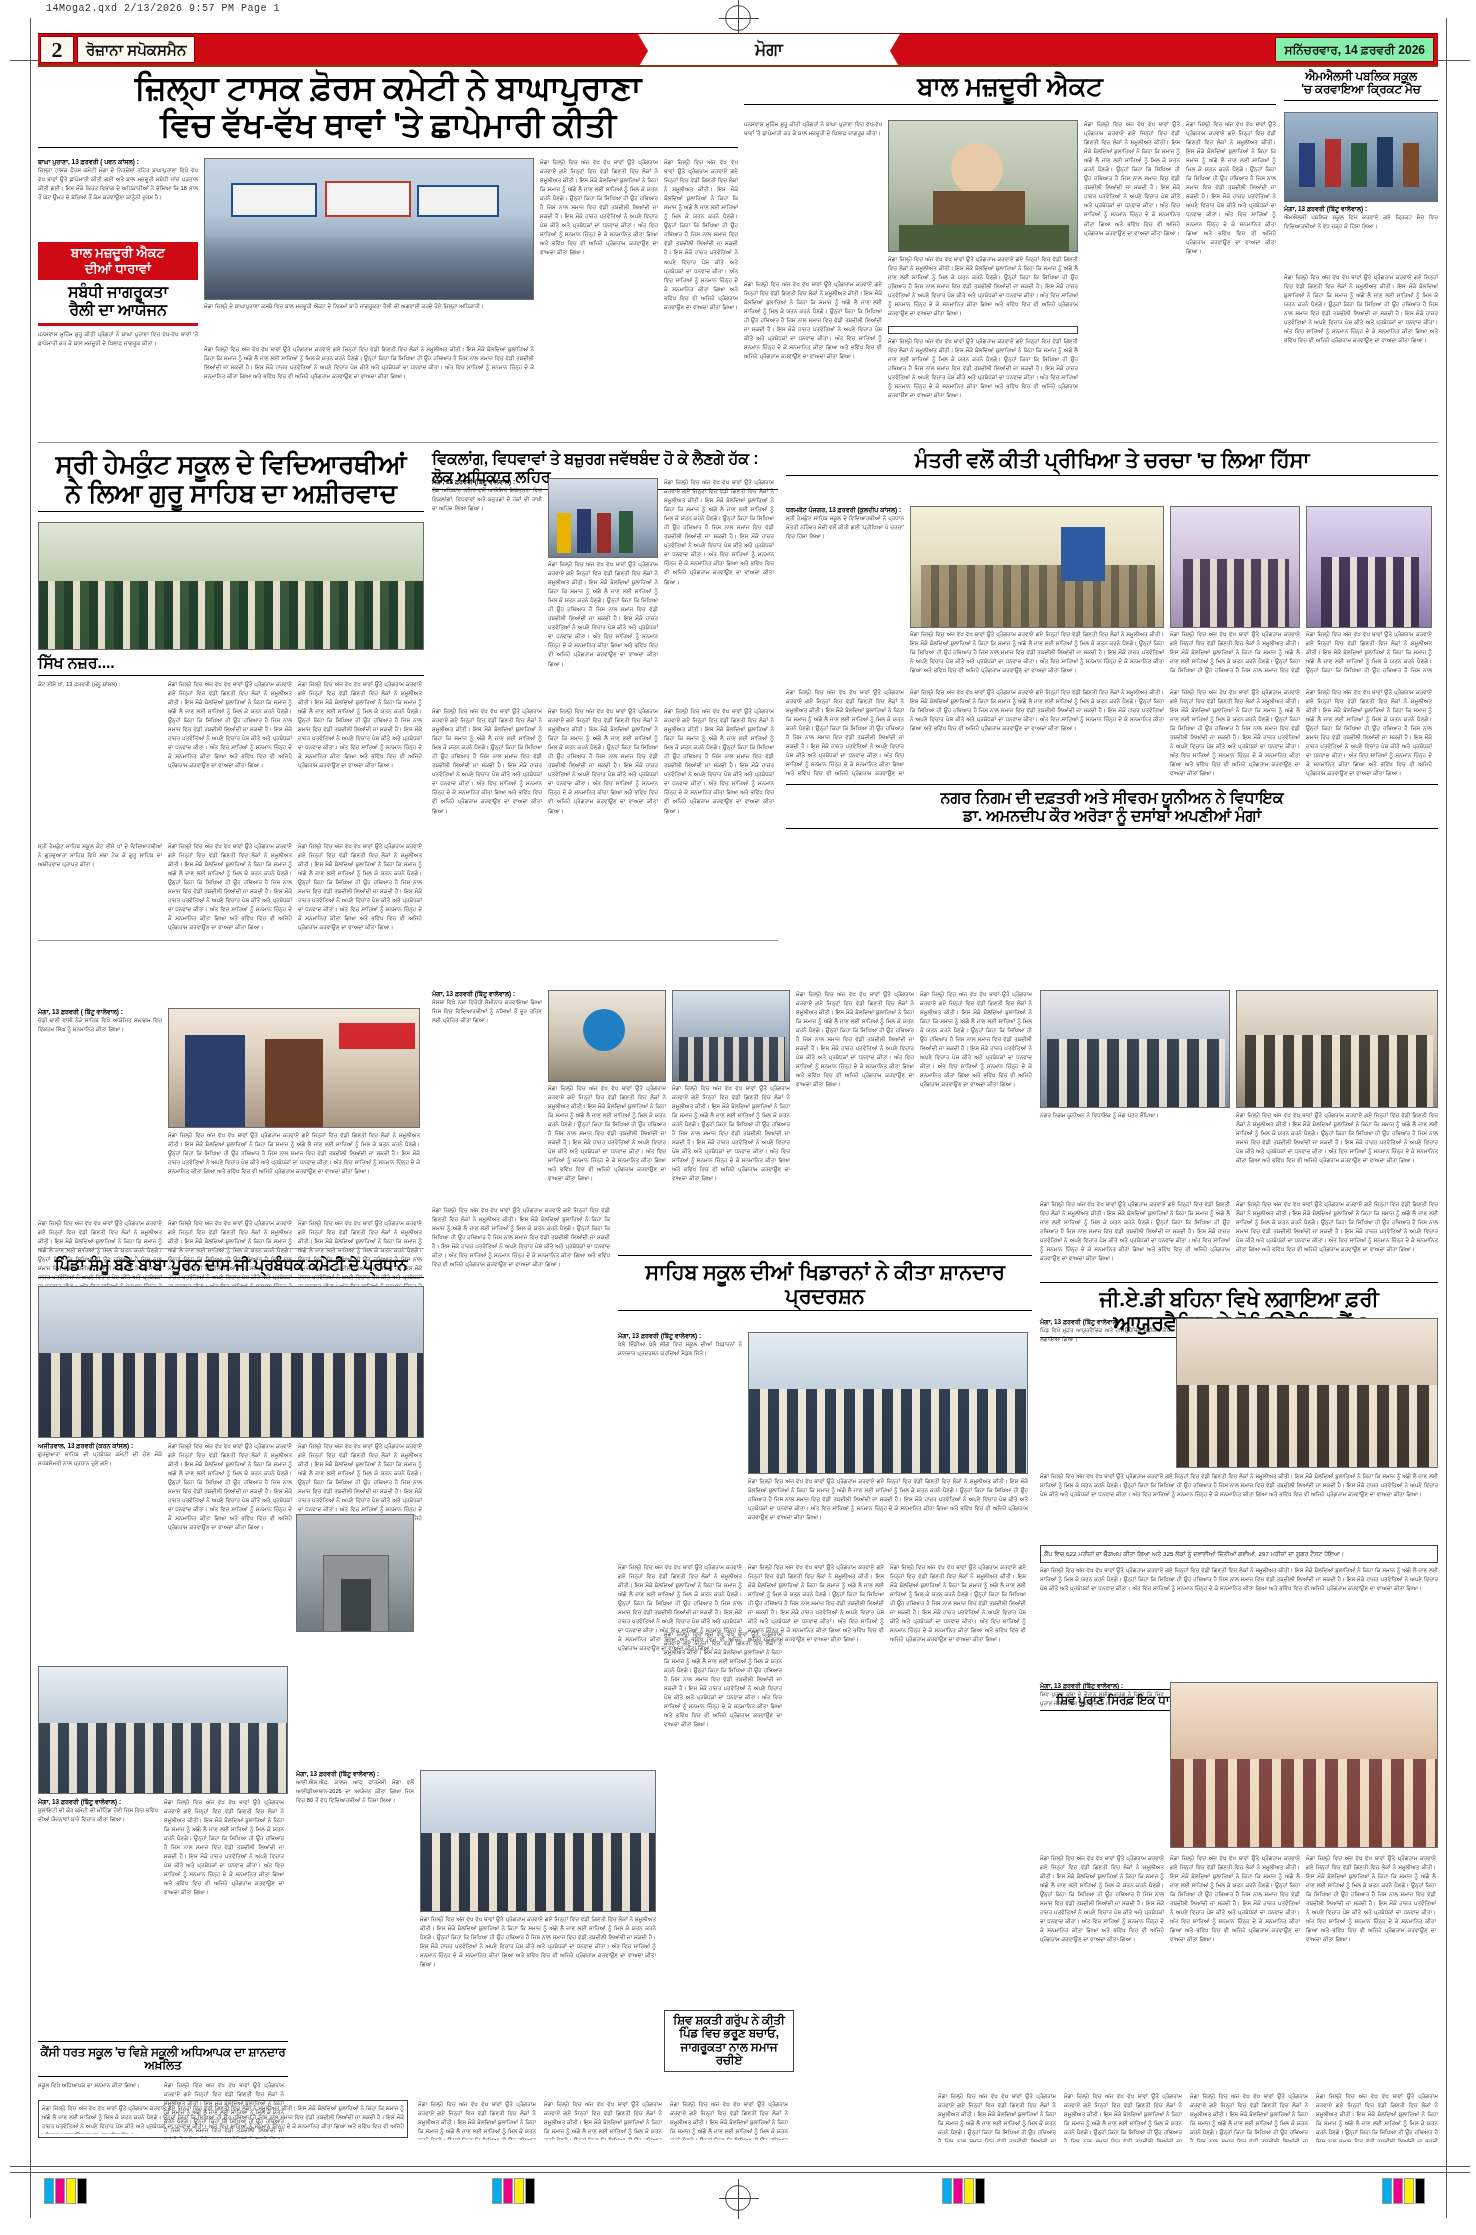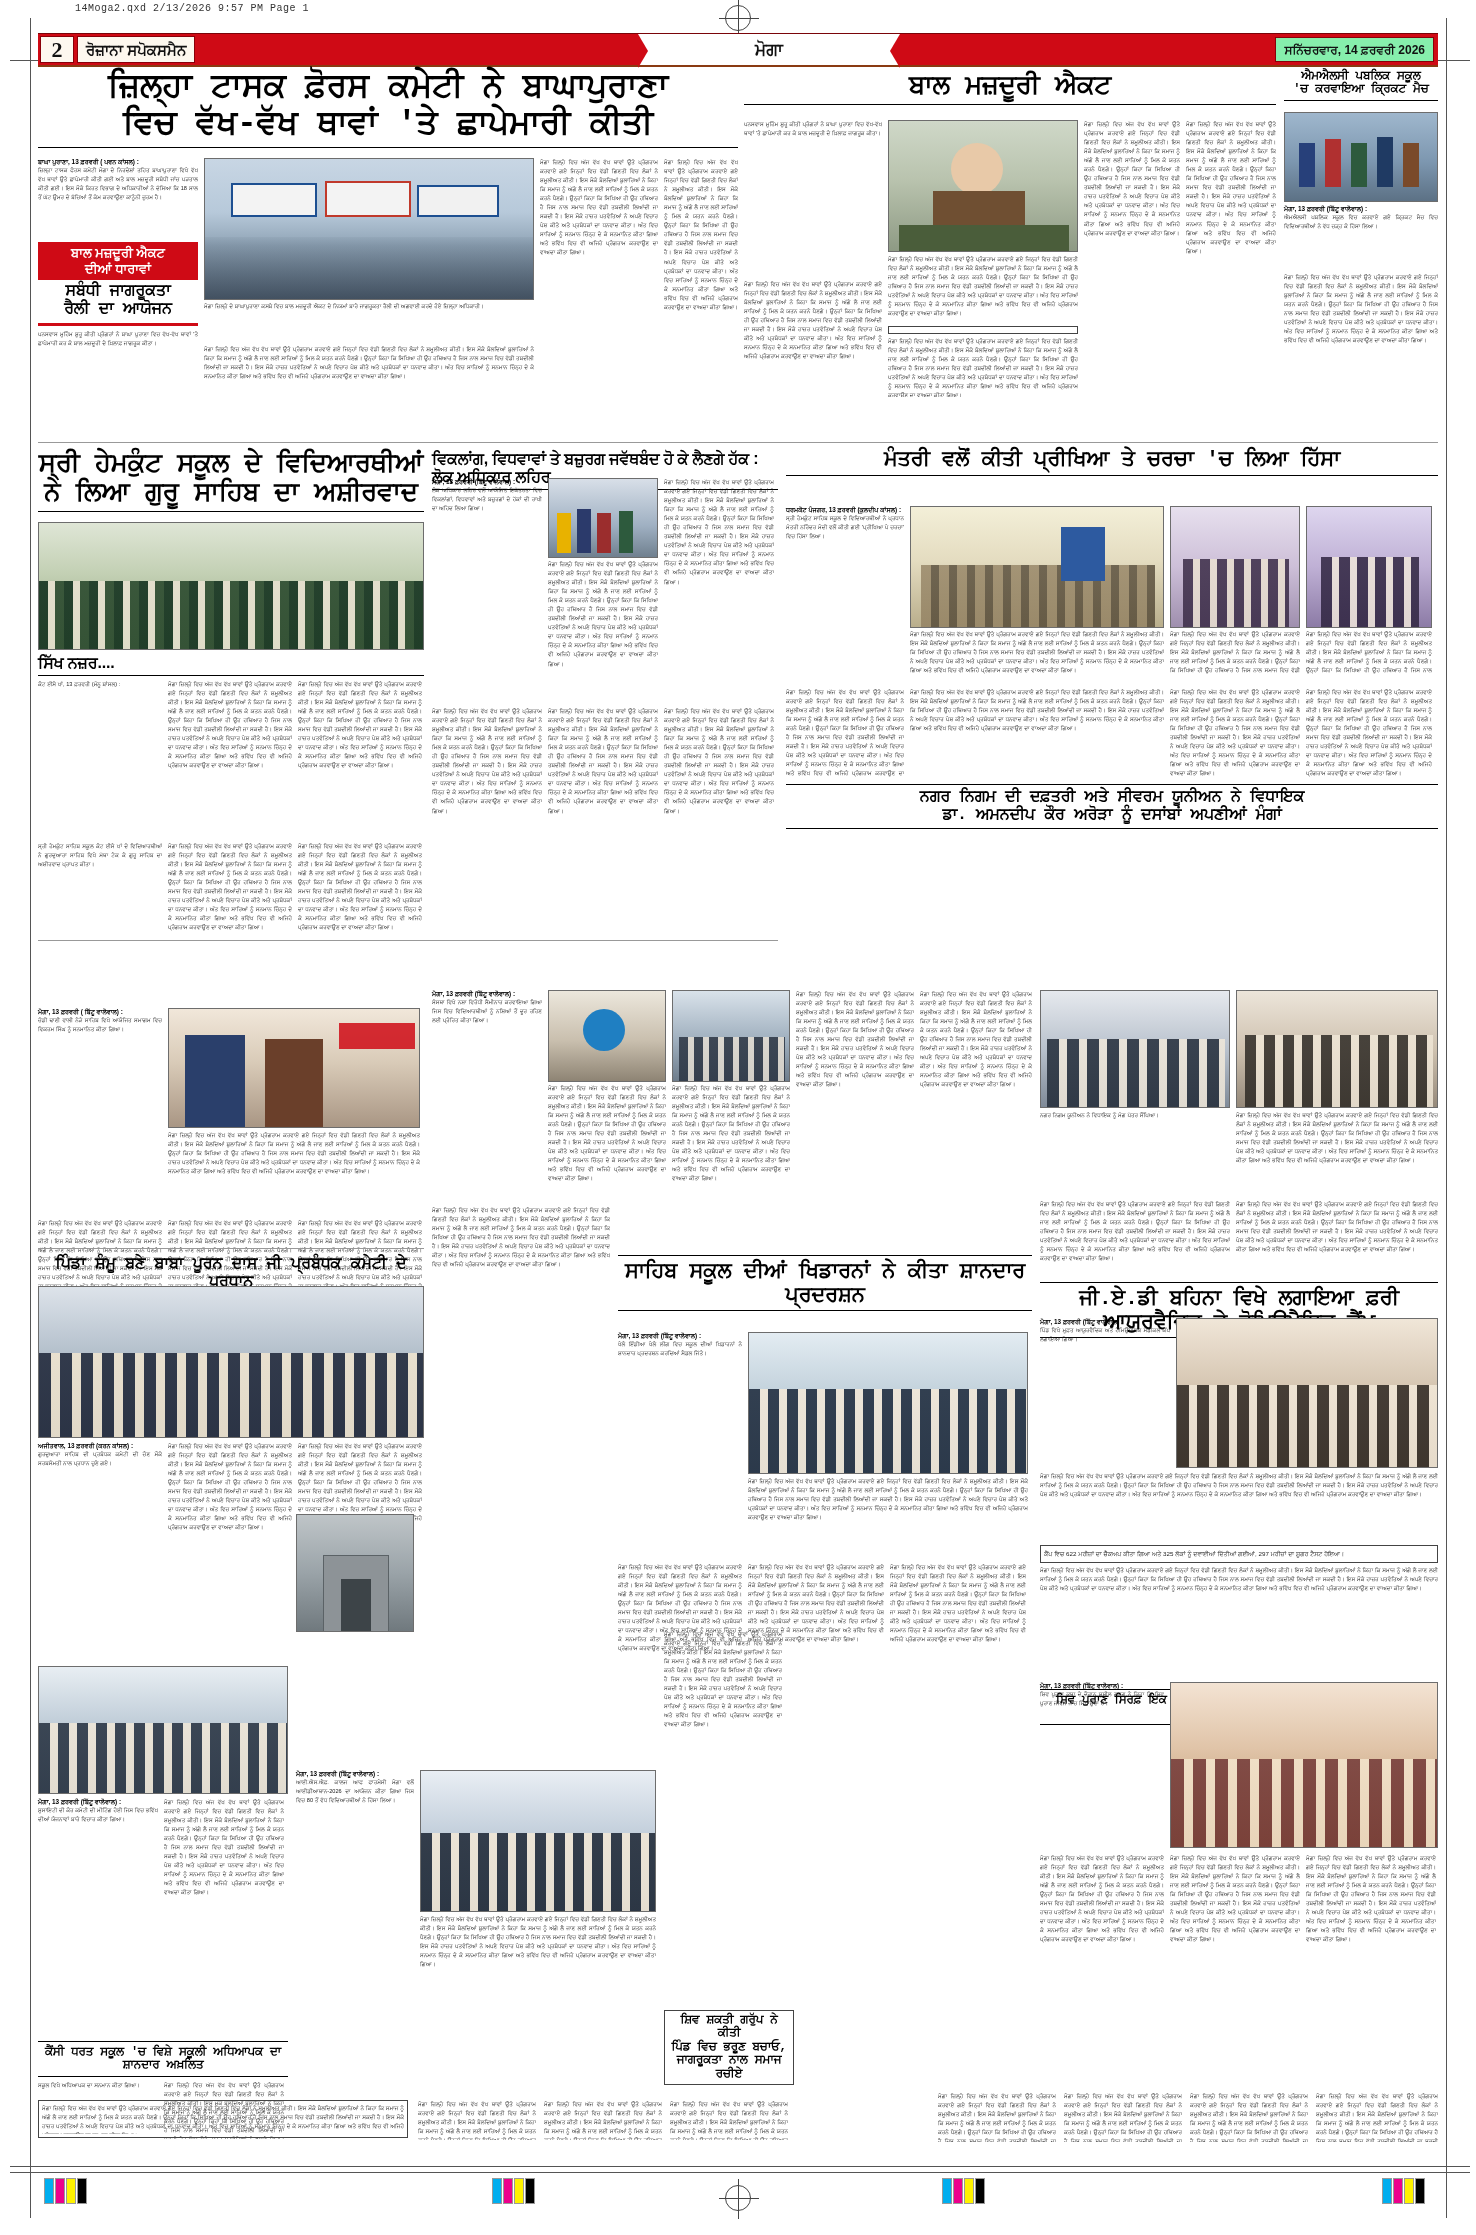--- a/index.html
+++ b/index.html
@@ -22,21 +22,21 @@
   }
   .reg-target:before, .reg-target:after {
     content:""; position:absolute; background:#444;
   }
   .reg-target:before { left:50%; top:-7px; width:1px; height:40px; }
   .reg-target:after  { top:50%; left:-7px; height:1px; width:40px; }
 
   .qxd-slug {
     position:absolute; left:46px; top:3px;
     font-family:"Liberation Mono", monospace;
-    font-size:10px; color:#333; letter-spacing:.5px; white-space:nowrap;margin-left:29px;
+    font-size:10px; color:#333; letter-spacing:.5px; white-space:nowrap;
   }
 
   
   .masthead {
     position:absolute; left:38px; top:33px; width:1400px; height:34px;
     background:#cf0a15; border-top:1px solid #7a0409; border-bottom:2px solid #8a3a12;
     display:flex; align-items:stretch;
   }
   .page-num-box {
     width:34px; margin:2px 0 2px 2px; background:#fdf8ef;
@@ -73,21 +73,21 @@
 
   .hl {
     font-weight:bold; line-height:1.12; color:#000;
     letter-spacing:-0.2px;
   }
   .hl-xl { font-size:33px; }
   .hl-lg { font-size:26px; }
   .hl-md { font-size:21px; }
   .hl-sm { font-size:16px; }
   .hl-xs { font-size:12px; }
-  .center { text-align:center;font-family:Liberation Mono, monospace; }
+  .center { text-align:center; }
 
   .rule { border-bottom:1px solid #000; margin:3px 0 4px; }
   .rule-red { height:3px; background:#cf0a15; margin:4px 0; }
 
   
   .bodytext {
     font-size:5.6px; line-height:1.62; text-align:justify; color:#1c1c1c;
     word-spacing:0.2px; hyphens:auto; overflow:hidden;
   }
   .bodytext.t6 { font-size:6.2px; line-height:1.6; }

